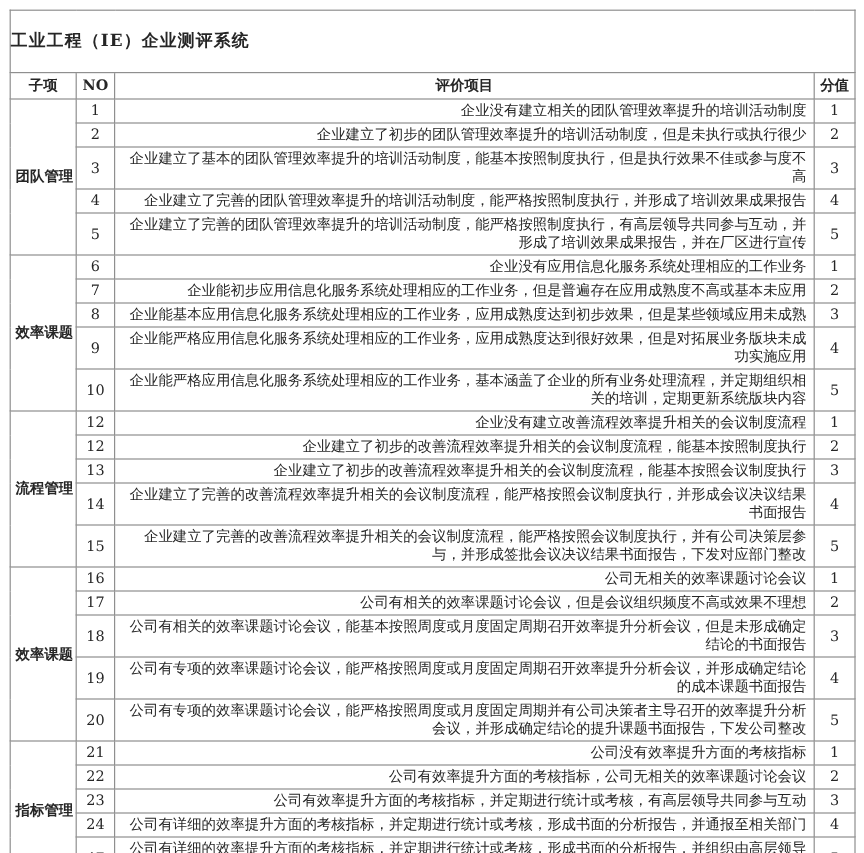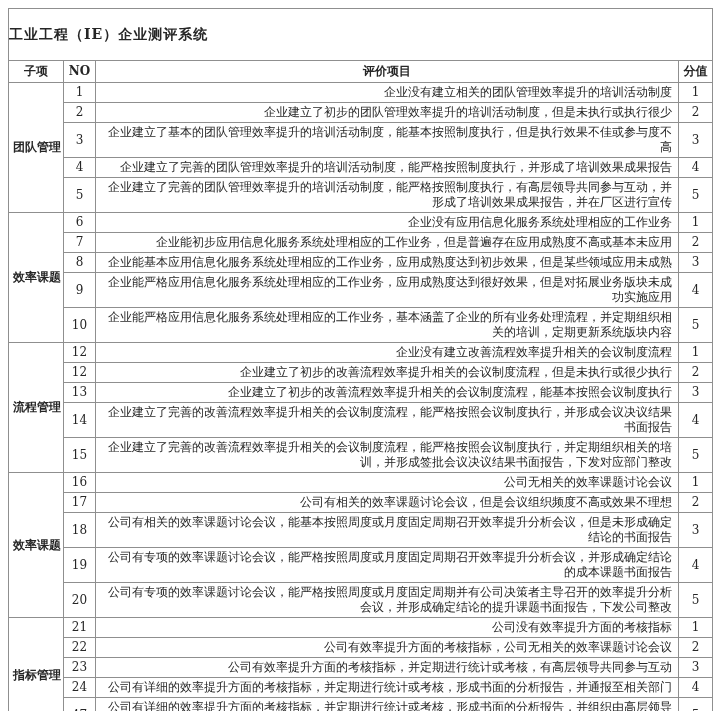--- a/index.html
+++ b/index.html
@@ -137,36 +137,36 @@
           <td class="score-cell">5</td>
         </tr>
         <tr>
           <td rowspan="5" class="cat-cell">流程管理</td>
           <td class="no-cell">12</td>
           <td class="item-cell">企业没有建立改善流程效率提升相关的会议制度流程</td>
           <td class="score-cell">1</td>
         </tr>
         <tr>
           <td class="no-cell">12</td>
-          <td class="item-cell">企业建立了初步的改善流程效率提升相关的会议制度流程，但是未执行或很少执行</td>
+          <td class="item-cell">企业建立了初步的改善流程效率提升相关的会议制度流程，能基本按照制度执行</td>
           <td class="score-cell">2</td>
         </tr>
         <tr>
           <td class="no-cell">13</td>
           <td class="item-cell">企业建立了初步的改善流程效率提升相关的会议制度流程，能基本按照会议制度执行</td>
           <td class="score-cell">3</td>
         </tr>
         <tr>
           <td class="no-cell">14</td>
           <td class="item-cell">企业建立了完善的改善流程效率提升相关的会议制度流程，能严格按照会议制度执行，并形成会议决议结果书面报告</td>
           <td class="score-cell">4</td>
         </tr>
         <tr>
           <td class="no-cell">15</td>
-          <td class="item-cell">企业建立了完善的改善流程效率提升相关的会议制度流程，能严格按照会议制度执行，并定期组织相关的培训，并形成签批会议决议结果书面报告，下发对应部门整改</td>
+          <td class="item-cell">企业建立了完善的改善流程效率提升相关的会议制度流程，能严格按照会议制度执行，并有公司决策层参与，并形成签批会议决议结果书面报告，下发对应部门整改</td>
           <td class="score-cell">5</td>
         </tr>
         <tr>
           <td rowspan="5" class="cat-cell">效率课题</td>
           <td class="no-cell">16</td>
           <td class="item-cell">公司无相关的效率课题讨论会议</td>
           <td class="score-cell">1</td>
         </tr>
         <tr>
           <td class="no-cell">17</td>

